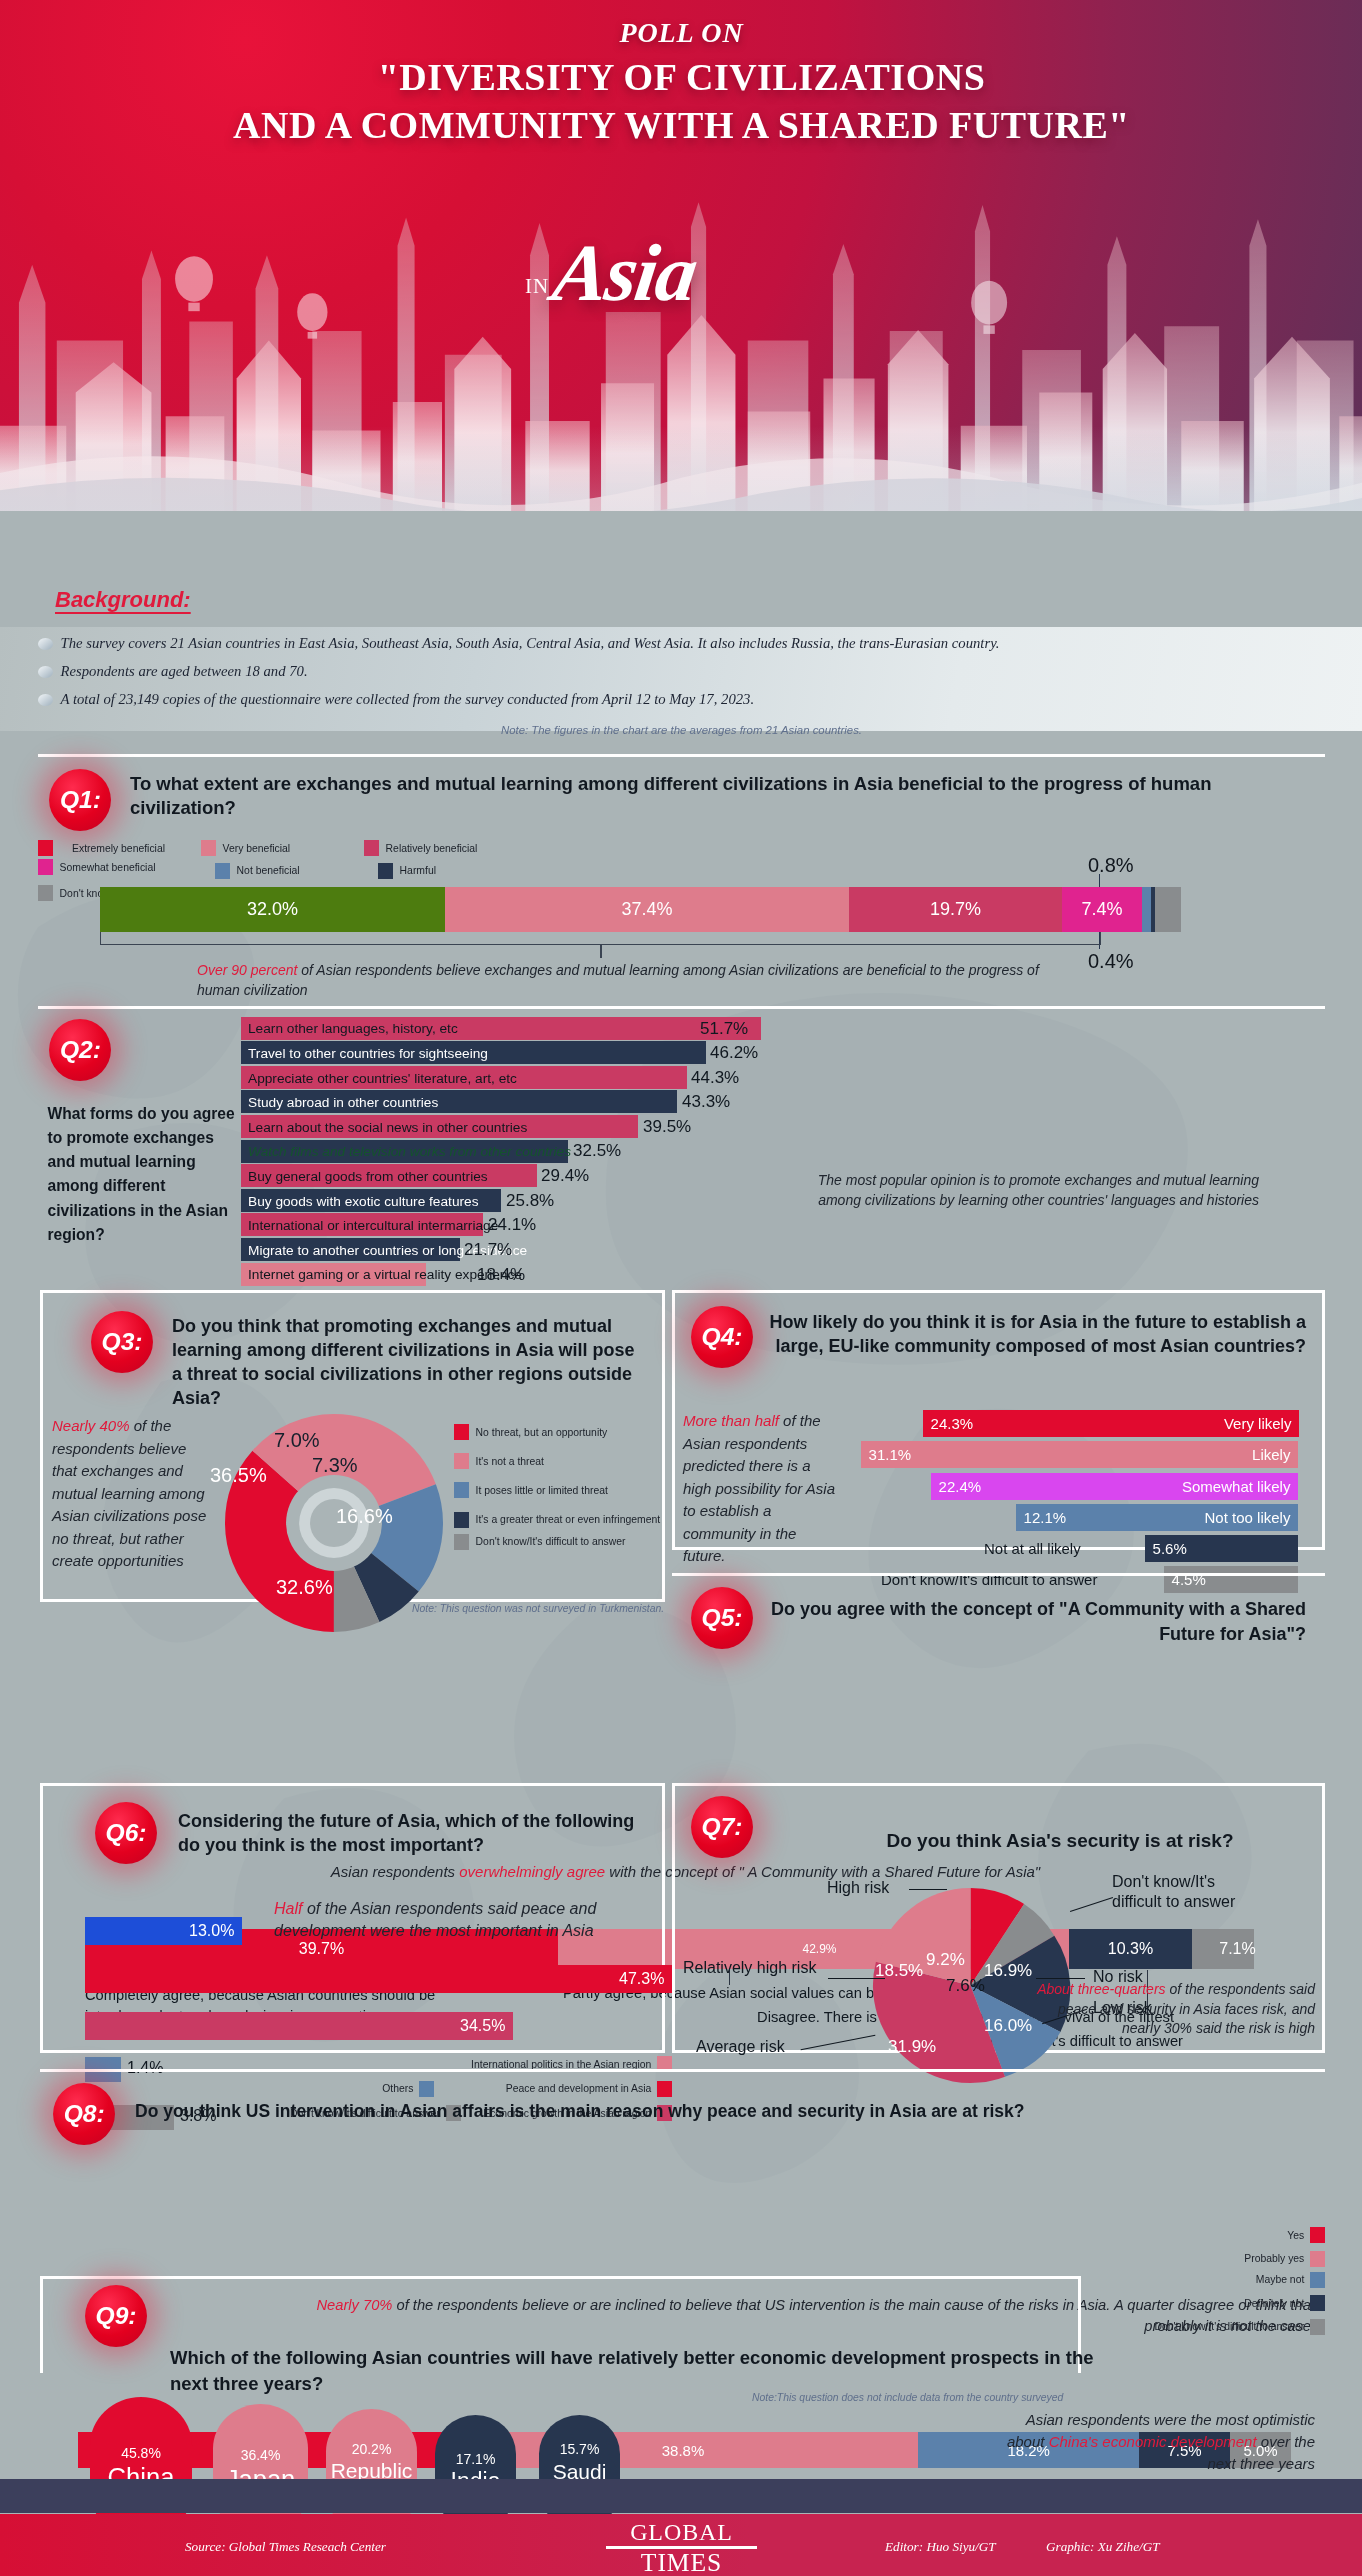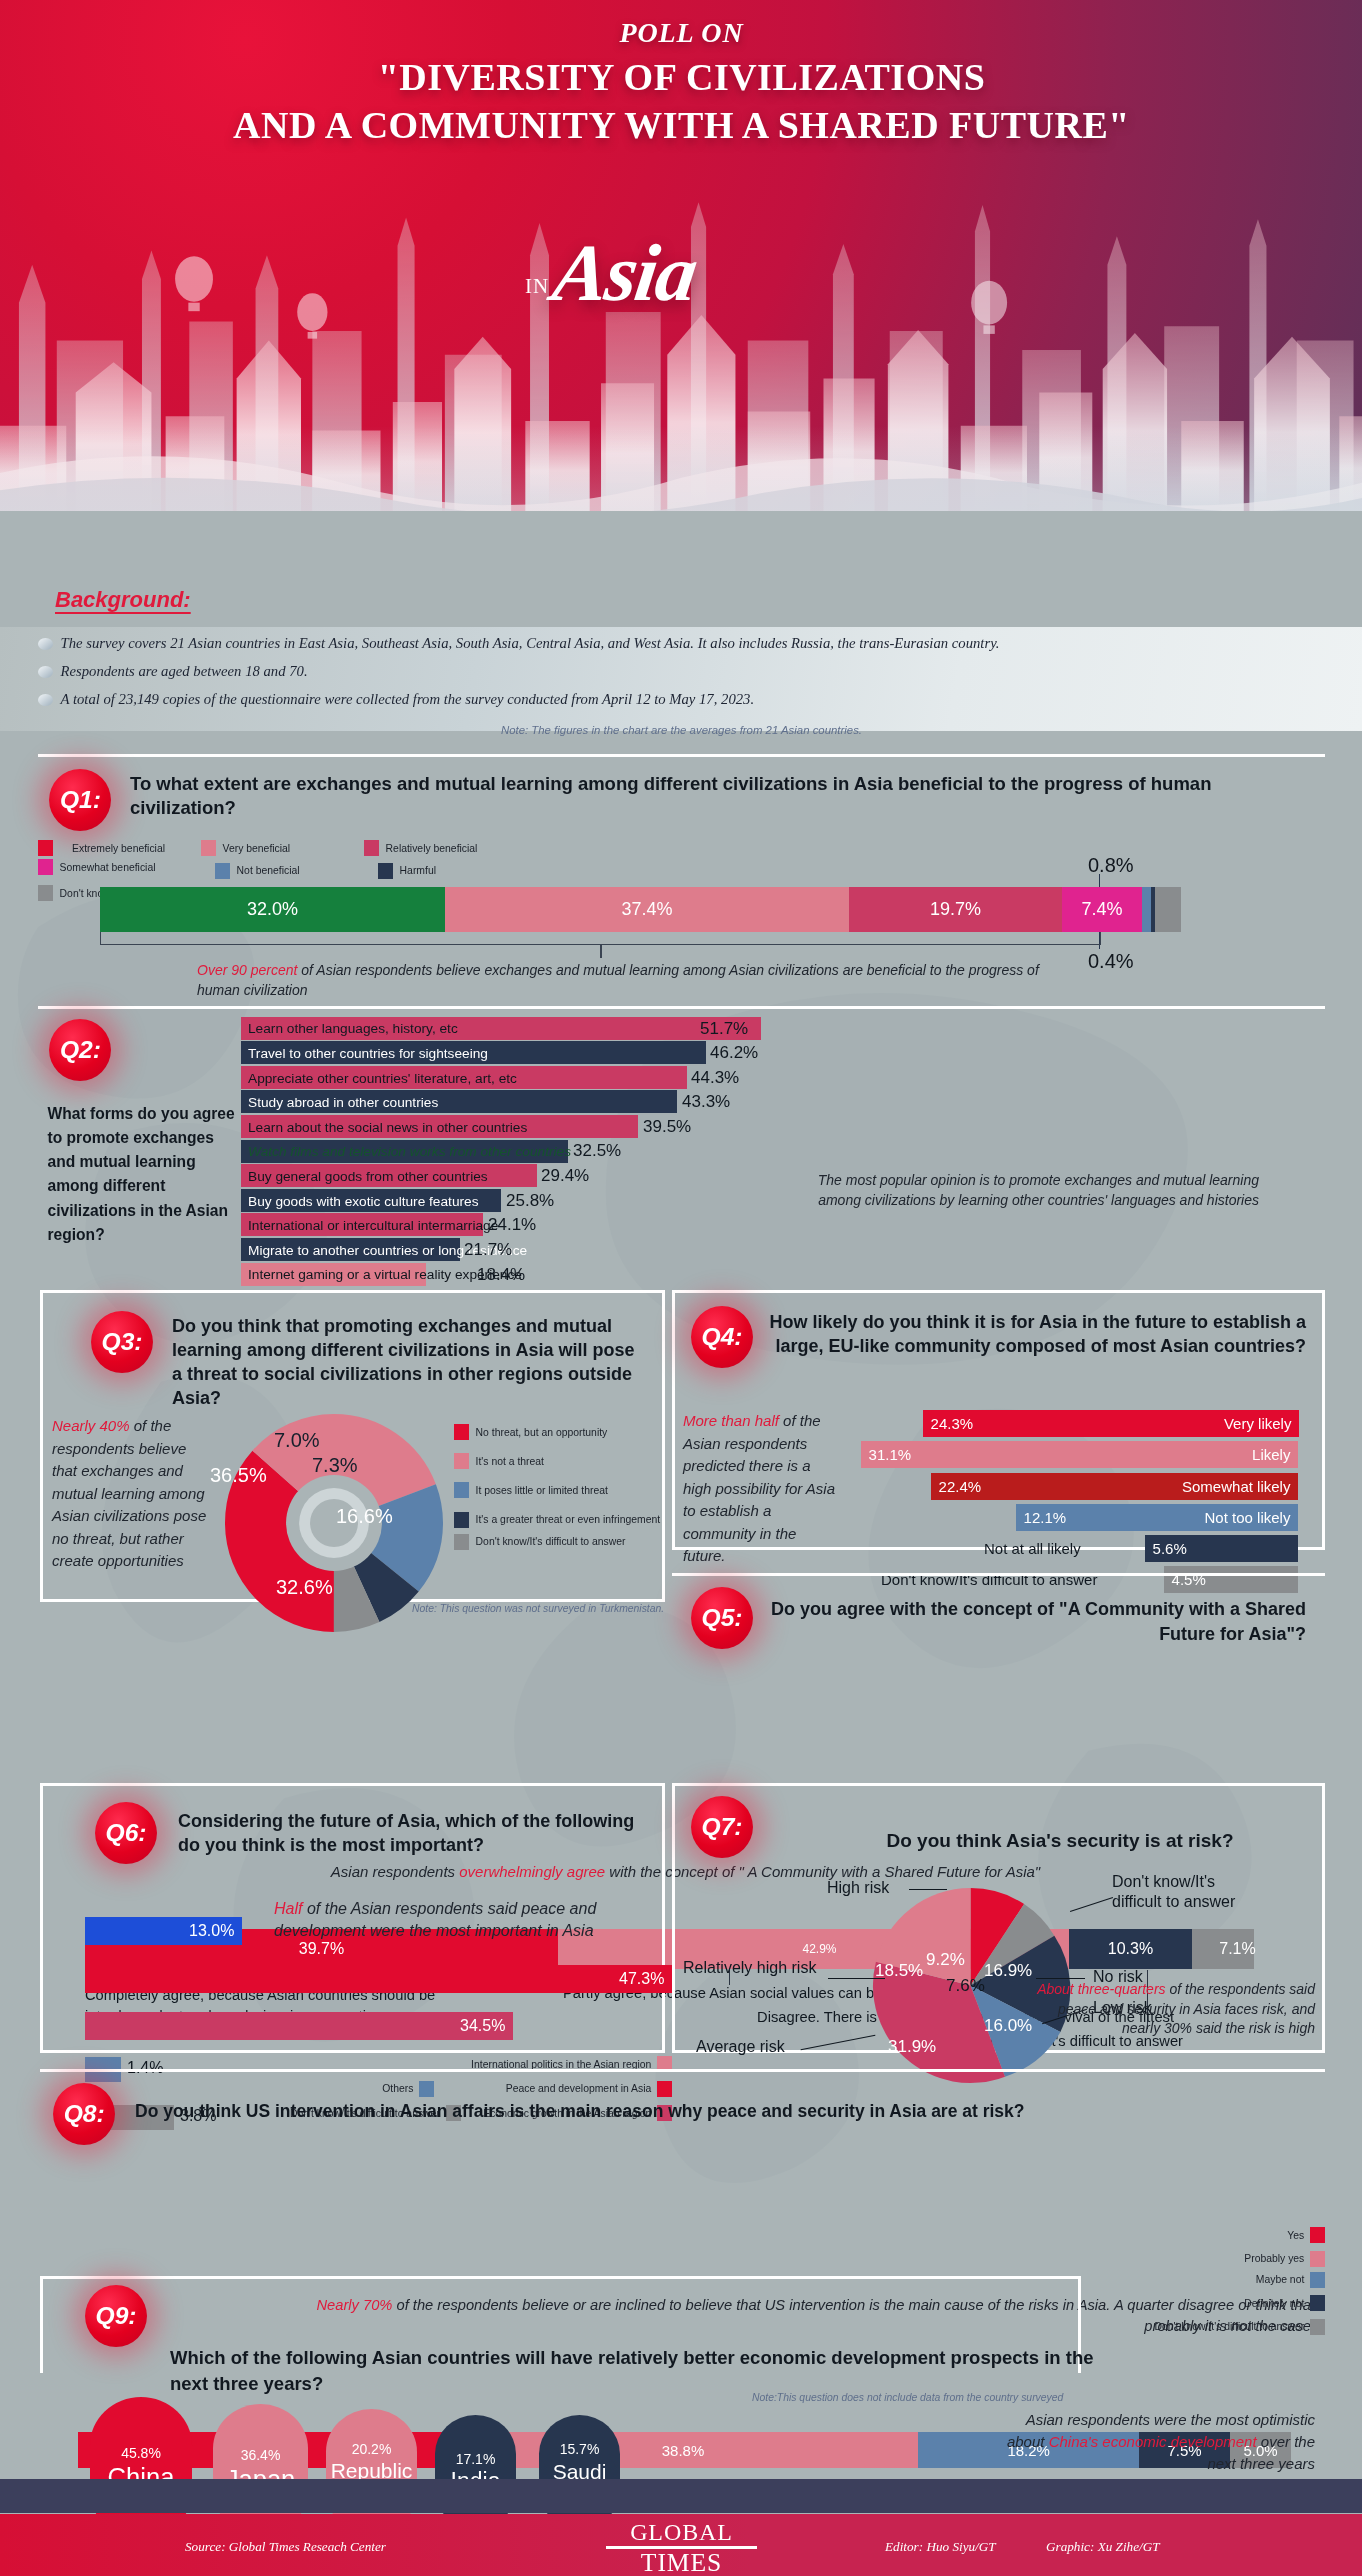--- a/index.html
+++ b/index.html
@@ -281,21 +281,21 @@
         <span class="lg-sw" style="background:#27364f"></span>
         <span class="lg-tx">Harmful</span>
       </div>
       <div class="lg-row" style="width:237px; margin-top:6.6px;">
         <span class="lg-sw" style="background:#898c8e"></span>
         <span class="lg-tx">Don't know/It's difficult to answer</span>
       </div>
     </div>
 
     <div class="stack" style="left:62px; top:130px; width:1082px; height:45px;">
-      <div class="seg" style="width:345px;  background:#15803d;">32.0%</div>
+      <div class="seg" style="width:345px;  background:#4d7c0f;">32.0%</div>
       <div class="seg" style="width:404px;  background:#de7c8c;">37.4%</div>
       <div class="seg" style="width:213px;  background:#c93a63;">19.7%</div>
       <div class="seg" style="width:80px;   background:#e0238f;">7.4%</div>
       <div class="seg" style="width:8.5px;    background:#5b81ab;"></div>
       <div class="seg" style="width:4.7px;    background:#27364f;"></div>
       <div class="seg" style="width:25.6px;   background:#898c8e;"></div>
     </div>
 
     <div style="position:absolute; left:1050px; top:97px; font-size:20px; color:#10161d;">0.8%</div>
     <div style="position:absolute; left:1061px; top:117px; width:0.9px; height:13.2px; background:#27364f;"></div>
@@ -423,21 +423,21 @@
     </div>
 
     <div class="q4row" style="left:923px;  top:1410px; width:376px; background:#e10a2f;">
       <span>24.3%</span>
       <span>Very likely</span>
     </div>
     <div class="q4row" style="left:861px;  top:1441px; width:437px; background:#de7c8c;">
       <span>31.1%</span>
       <span>Likely</span>
     </div>
-    <div class="q4row" style="left:931px;  top:1473px; width:367px; background:#b91c1c;">
+    <div class="q4row" style="left:931px;  top:1473px; width:367px; background:#d946ef;">
       <span>22.4%</span>
       <span>Somewhat likely</span>
     </div>
     <div class="q4row" style="left:1016px; top:1504px; width:282px; background:#5b81ab;">
       <span>12.1%</span>
       <span>Not too likely</span>
     </div>
     <div class="q4row" style="left:1145px; top:1535px; width:153px; background:#27364f; justify-content:flex-start;">
       <span>5.6%</span>
     </div>

